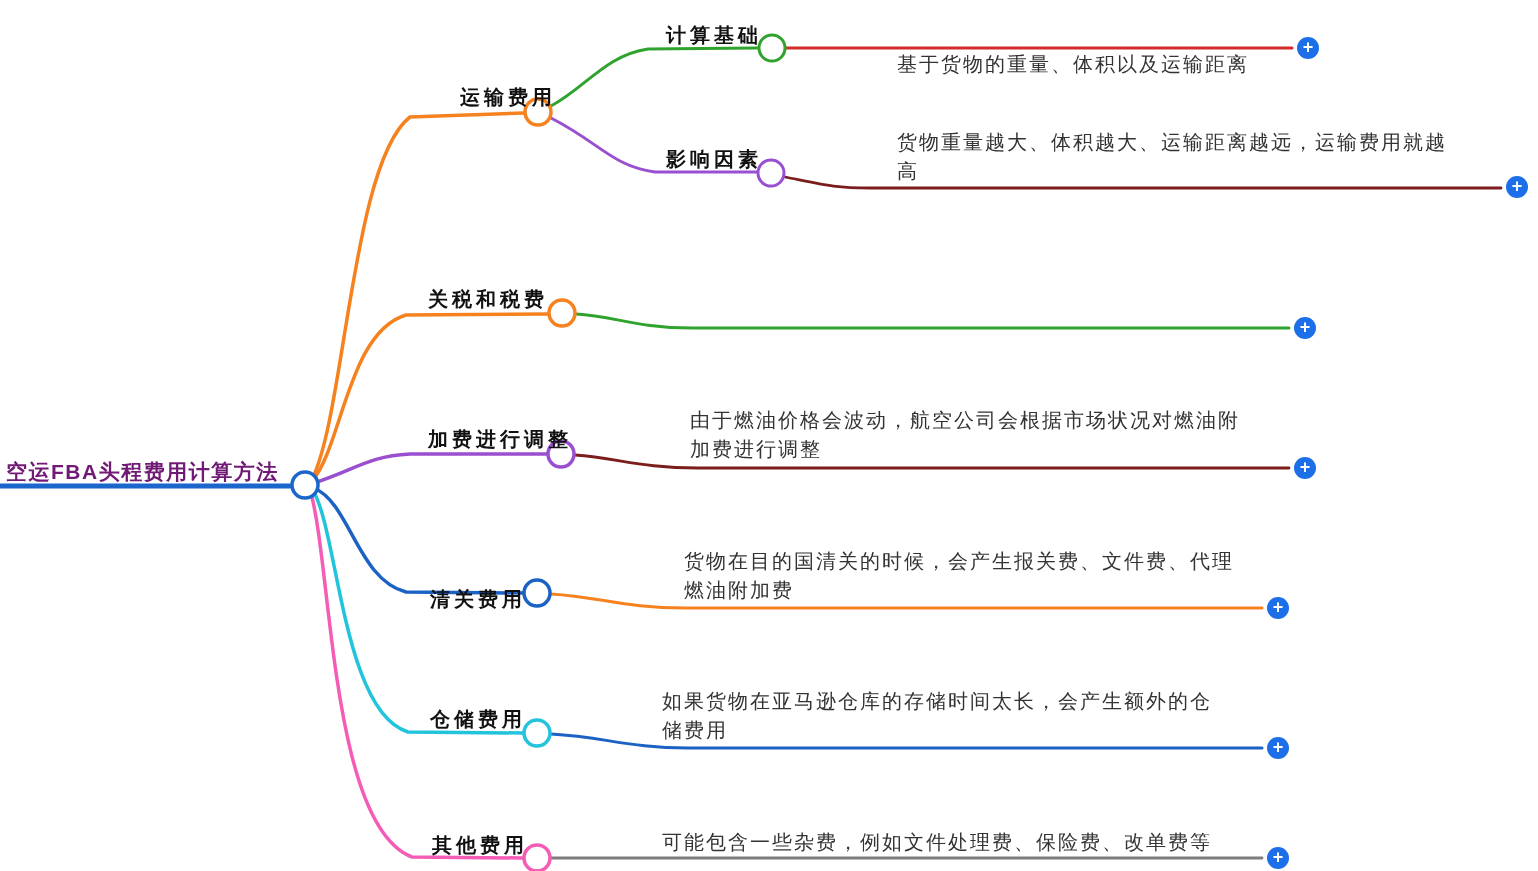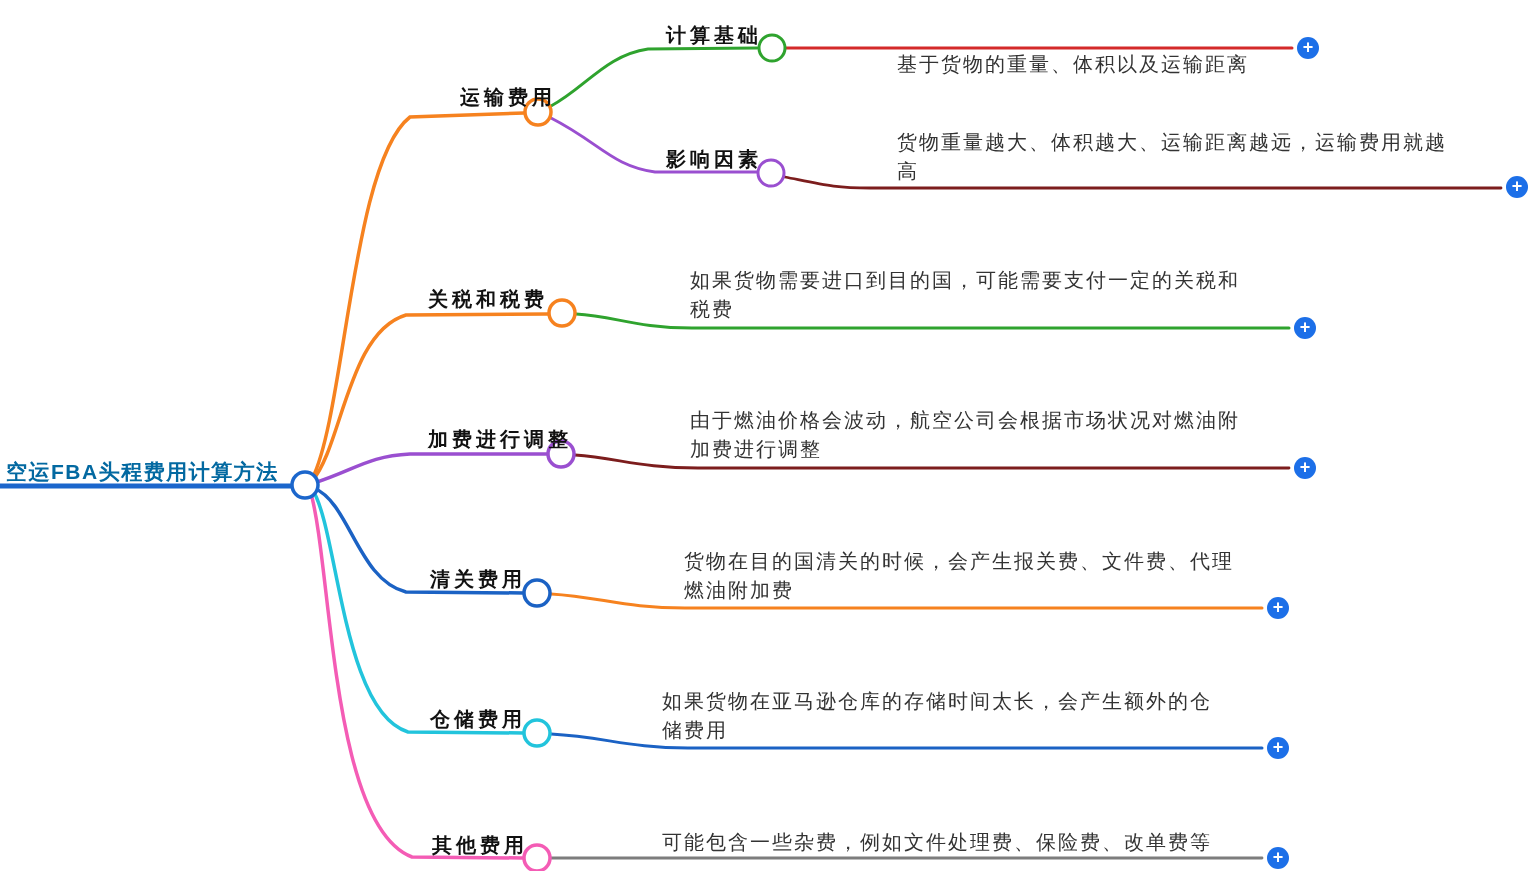--- a/index.html
+++ b/index.html
@@ -6,21 +6,21 @@
   body { background:#ffffff; font-family:"Liberation Sans", sans-serif; }
   #canvas {
     position:relative; width:1538px; height:871px; background:#ffffff; overflow:hidden;
   }
   #wires { position:absolute; left:0; top:0; width:1538px; height:871px; }
   .node-label {
     position:absolute; font-weight:bold; color:#111; font-size:20px;
     letter-spacing:4px; white-space:nowrap; cursor:pointer;
   }
   .root-label {
-    position:absolute; font-weight:bold; color:#0369a1; font-size:21px;
+    position:absolute; font-weight:bold; color:#701a75; font-size:21px;
     letter-spacing:1.5px; white-space:nowrap; cursor:pointer;
   }
   .leaf-text {
     position:absolute; font-size:20px; color:#333; line-height:29px;
     letter-spacing:2px; white-space:nowrap; cursor:pointer;
   }
   .plus-btn {
     position:absolute; width:22px; height:22px; border-radius:50%;
     background:#1c6fe8; color:#ffffff; font-size:18px; font-weight:bold;
     line-height:21px; text-align:center; cursor:pointer; user-select:none;
@@ -64,34 +64,30 @@
     <circle cx="537" cy="858" r="13" fill="#ffffff" stroke-width="3.5" stroke="#f45cb5"></circle>
   </svg>
 
   <div class="root-label" style="left:6px; top:458px;">空运FBA头程费用计算方法</div>
 
   <div class="node-label" style="left:428px; top:84px;margin-left:32px;">运输费用</div>
   <div class="node-label" style="left:666px; top:22px;">计算基础</div>
   <div class="node-label" style="left:666px; top:146px;">影响因素</div>
   <div class="node-label" style="left:428px; top:286px;">关税和税费</div>
   <div class="node-label" style="left:428px; top:426px;">加费进行调整</div>
-  <div class="node-label" style="left:430px; top:566px;">清关费用</div>
+  <div class="node-label" style="left:430px; top:586px;">清关费用</div>
   <div class="node-label" style="left:430px; top:706px;">仓储费用</div>
   <div class="node-label" style="left:432px; top:832px;">其他费用</div>
 
   <div class="leaf-text" style="left:897px; top:22px;margin-top:28px;">
     <div>基于货物的重量、体积以及运输距离</div>
   </div>
   <div class="leaf-text" style="left:897px; top:128px;">
     <div>货物重量越大、体积越大、运输距离越远，运输费用就越</div>
     <div>高</div>
-  </div>
-  <div class="leaf-text" style="left:690px; top:266px;">
-    <div>如果货物需要进口到目的国，可能需要支付一定的关税和</div>
-    <div>税费</div>
   </div>
   <div class="leaf-text" style="left:690px; top:407px;font-family:Liberation Mono, monospace;">
     <div>由于燃油价格会波动，航空公司会根据市场状况对燃油附</div>
     <div>加费进行调整</div>
   </div>
   <div class="leaf-text" style="left:662px; top:547px;margin-left:22px;">
     <div>货物在目的国清关的时候，会产生报关费、文件费、代理</div>
     <div>燃油附加费</div>
   </div>
   <div class="leaf-text" style="left:662px; top:687px;">

